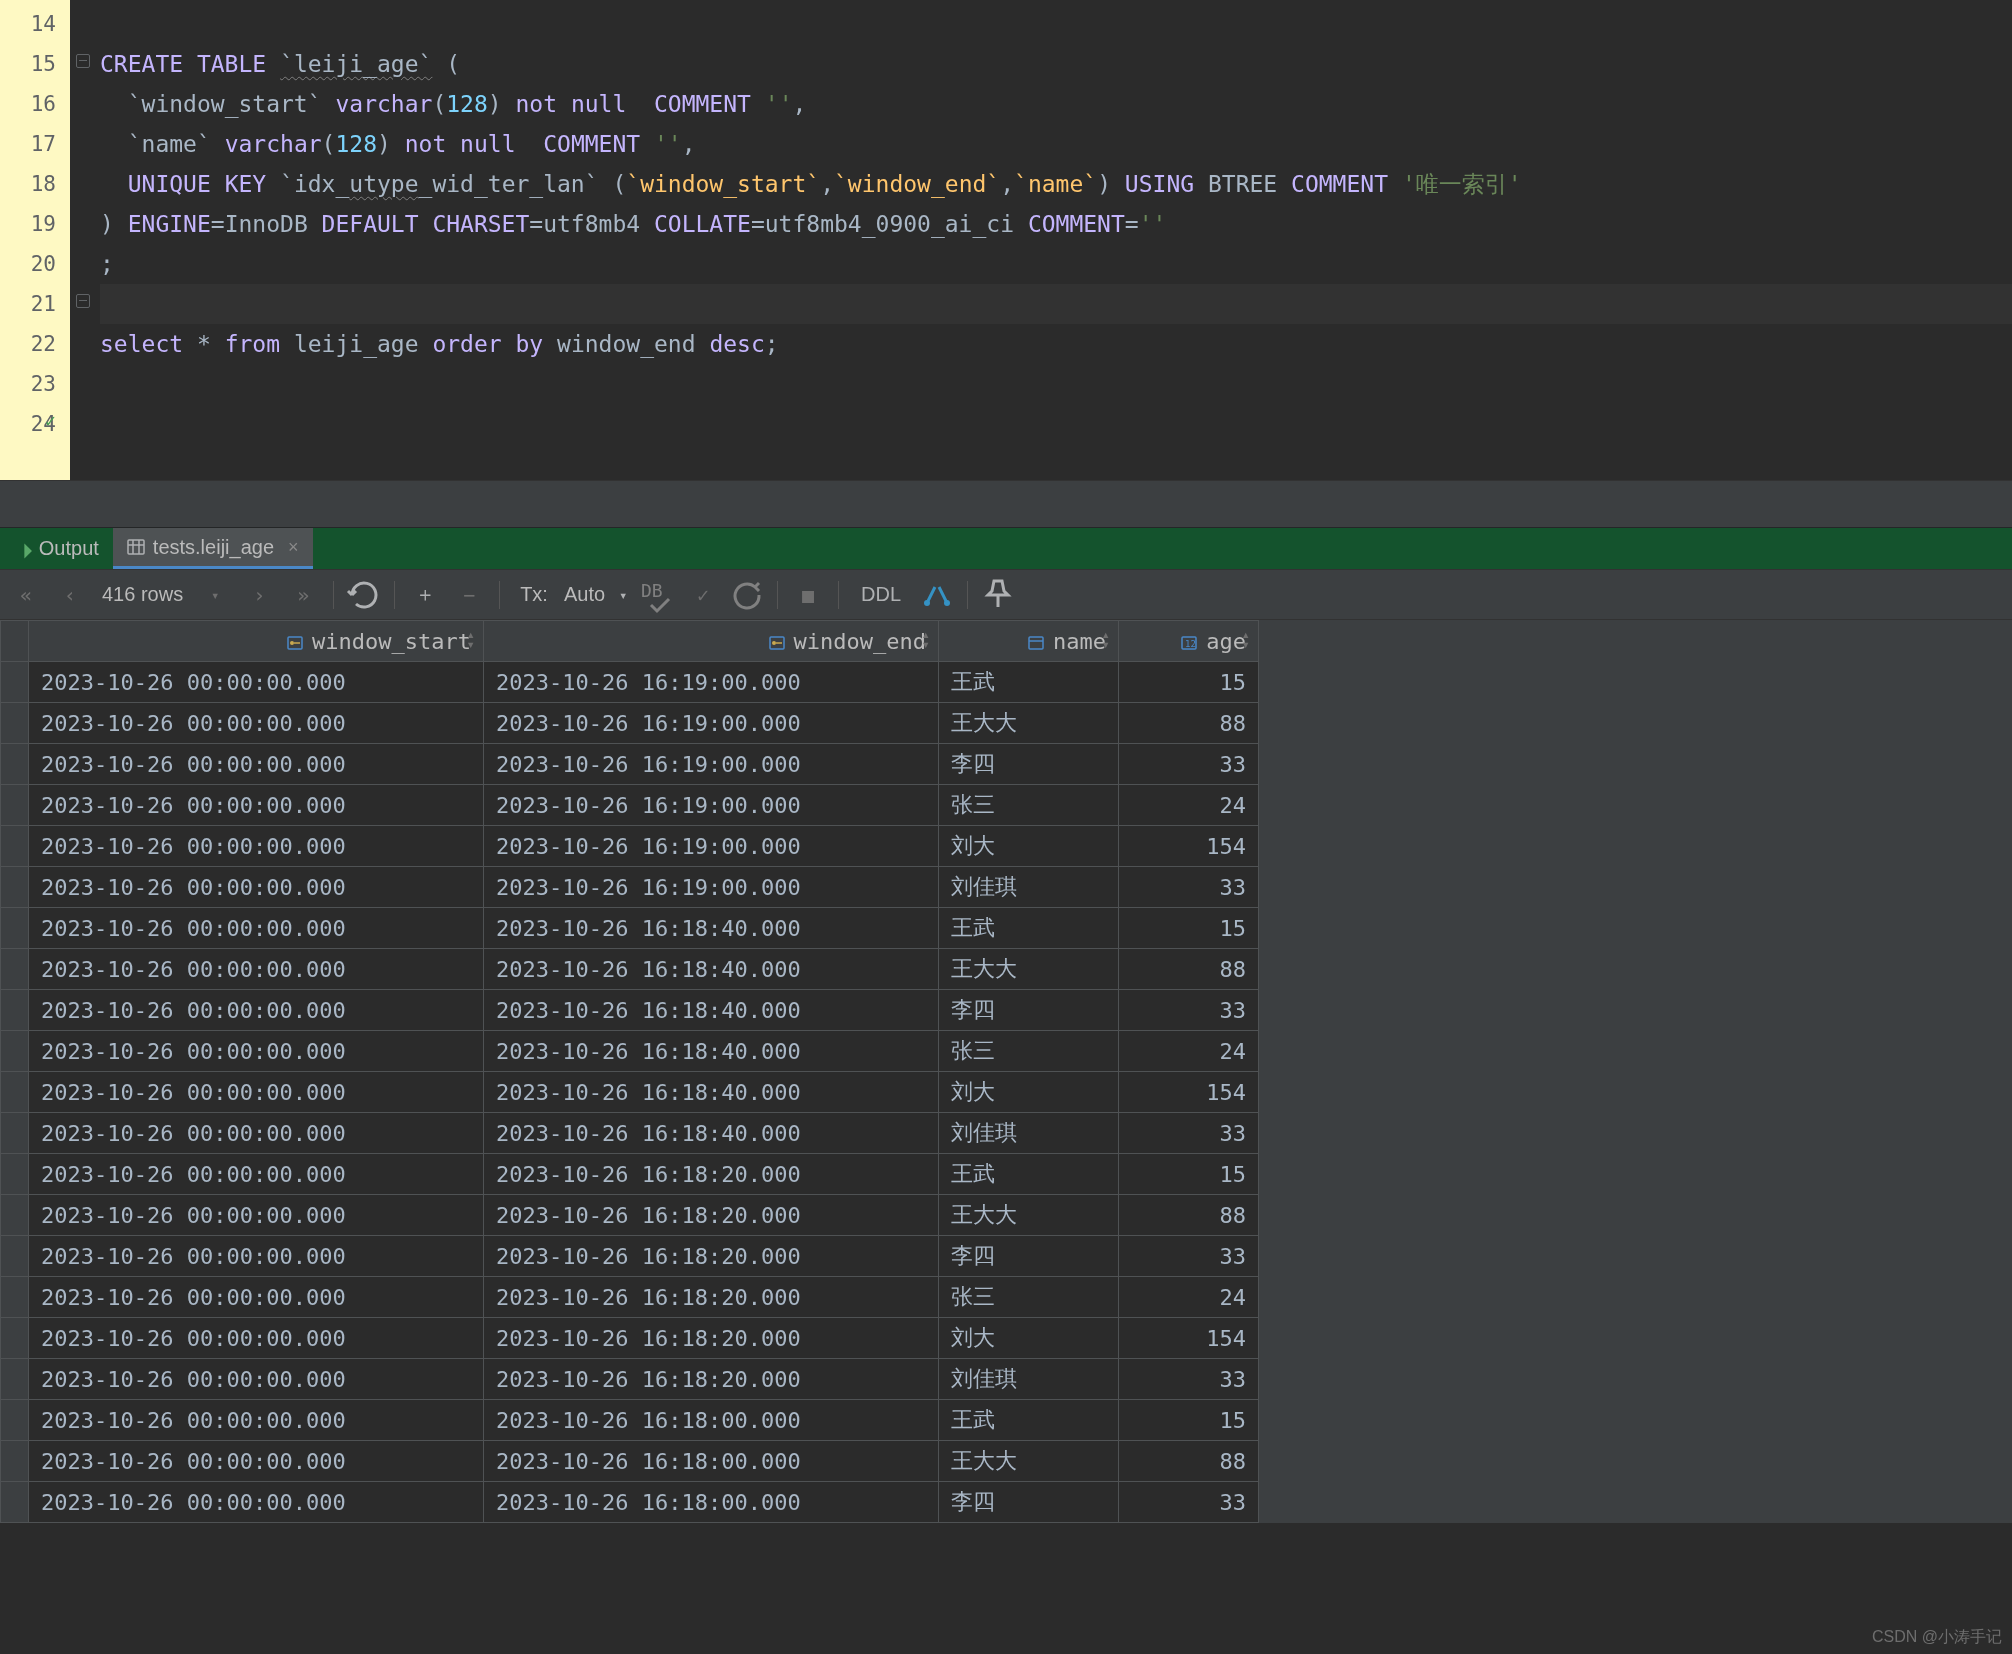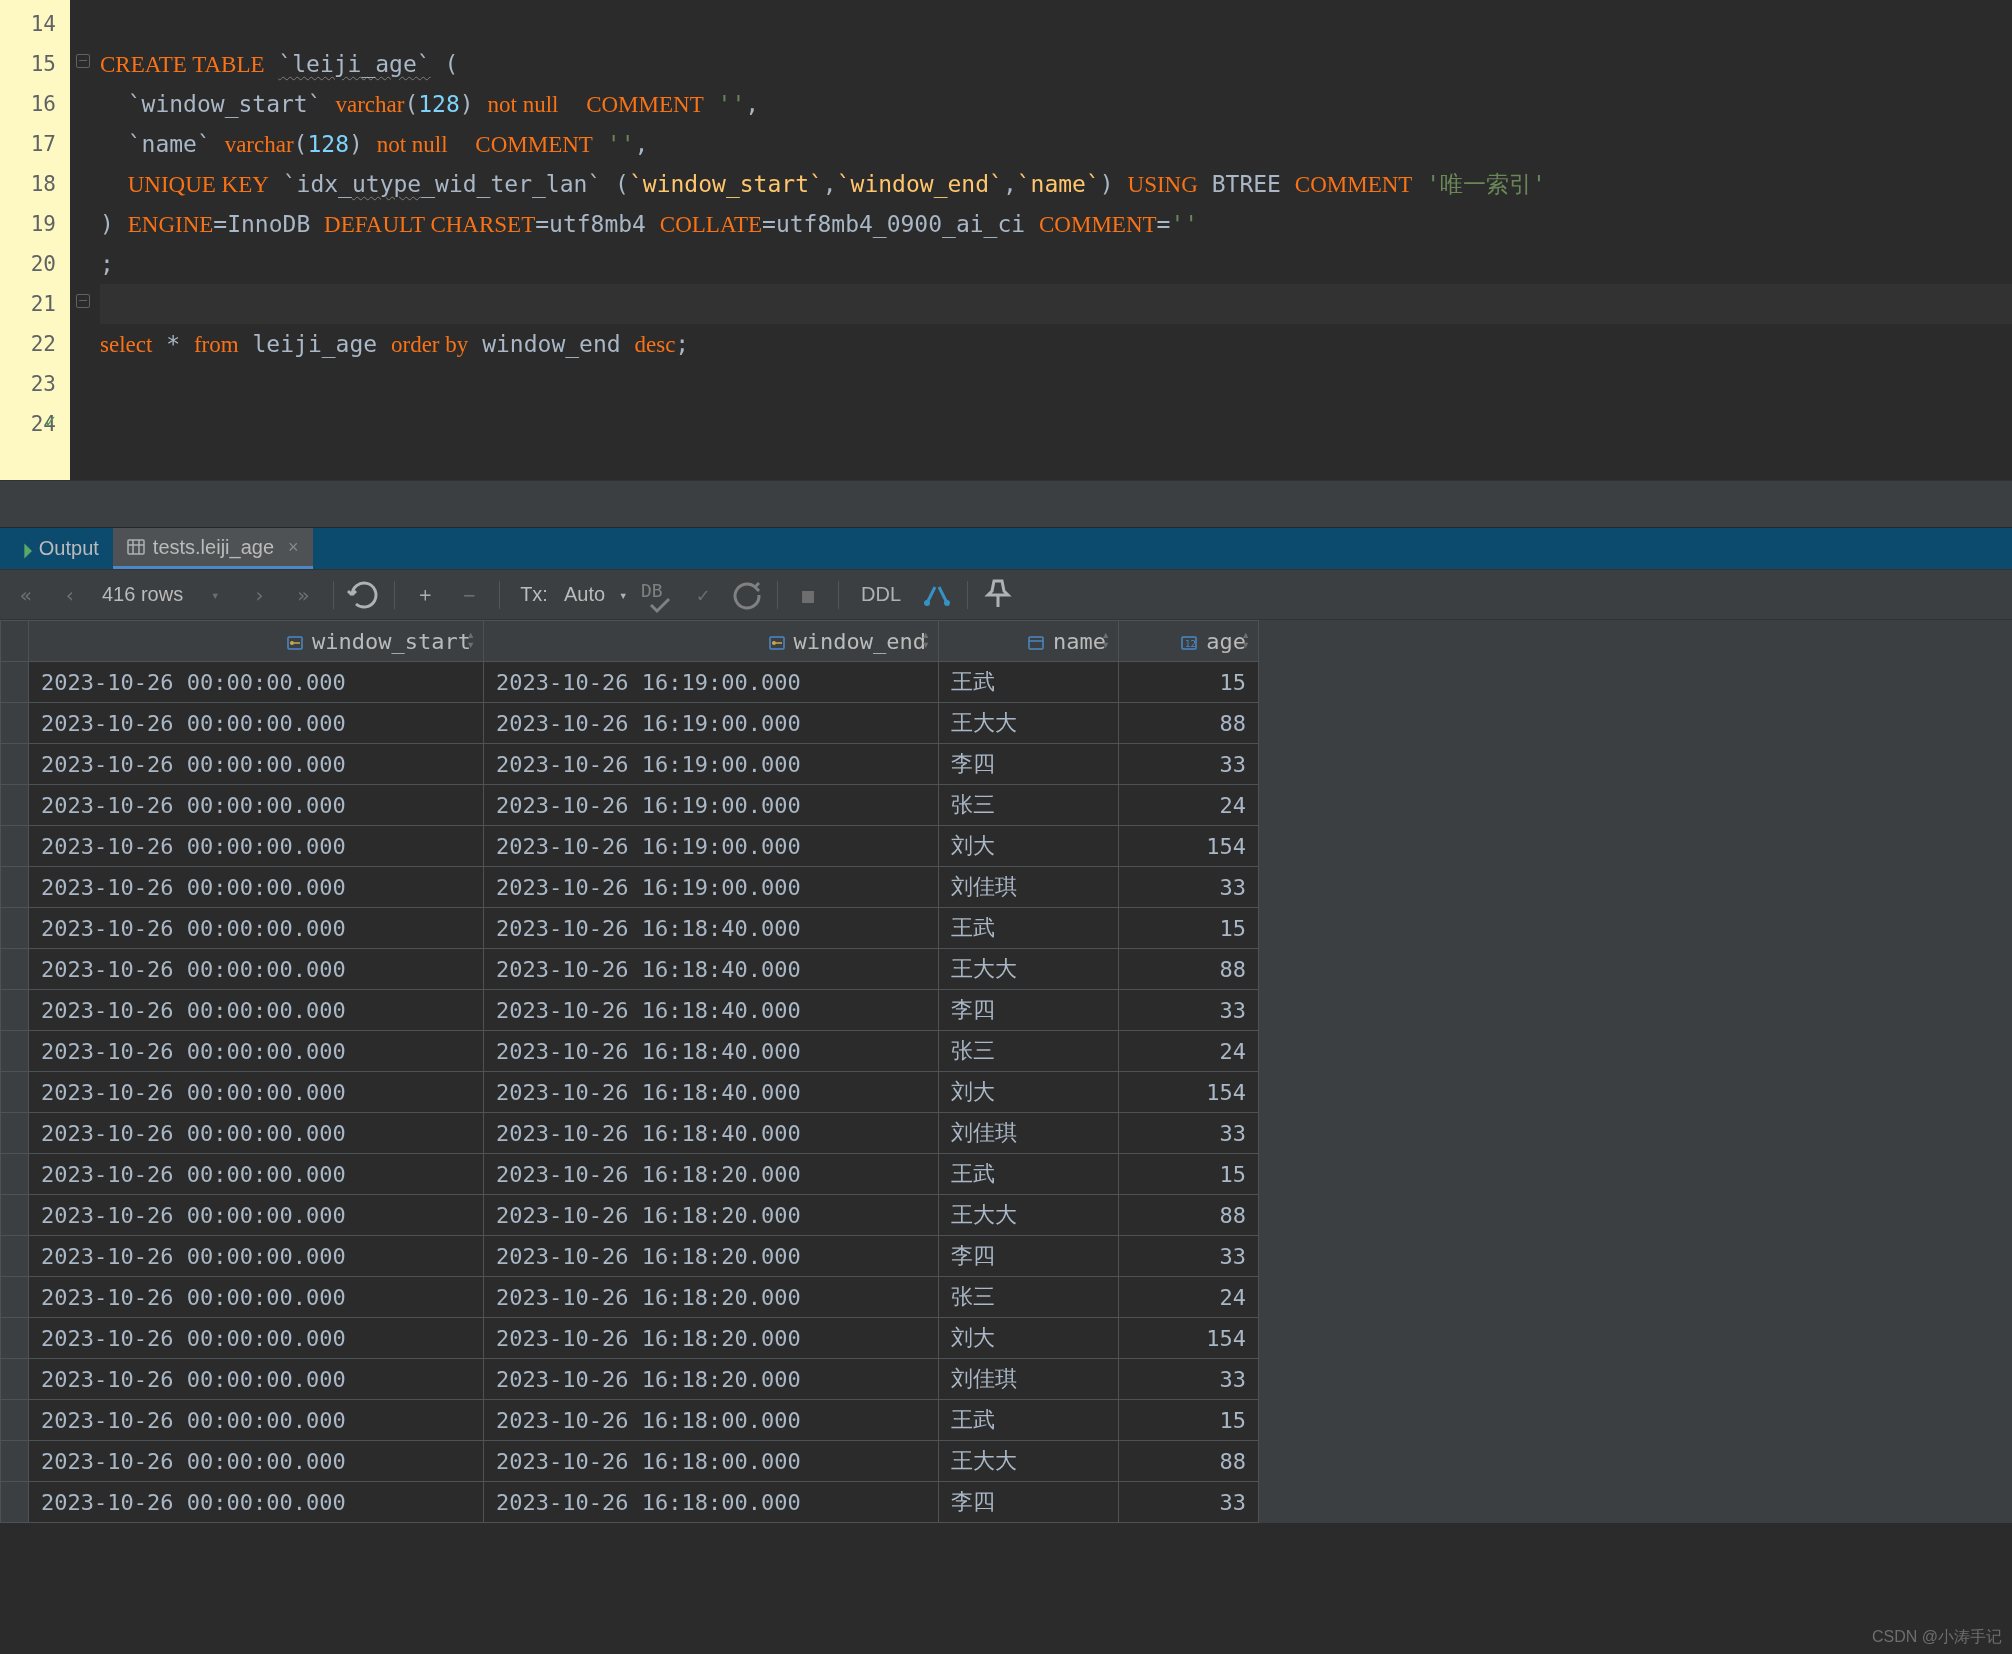--- a/index.html
+++ b/index.html
@@ -34,34 +34,34 @@
   }
   .fold-col .fold-handle {
     position:absolute; left:6px; width:14px; height:14px;
     border:1px solid #606366; border-radius:2px;
   }
   .fold-col .fold-handle::after{
     content:""; position:absolute; left:2px; top:5px; width:8px; height:1px; background:#606366;
   }
   .code { flex:1; padding-top:4px; position:relative; }
   .code .line { height:40px; line-height:40px; white-space:pre; font-size:23px; font-weight:500;}
-  .kw { color:#f97316;font-family:Liberation Serif, serif; }
+  .kw { color:#c4b5fd; }
   .str { color:#6a8759; }
   .num { color:#7dd3fc; }
   .id  { color:#a9b7c6; }
   .ref { color:#ffc66d; }
   .warn { text-decoration: underline wavy #808080 1px; text-underline-offset:4px;}
   
   .line.caret { background:#323232; }
 
   
   .band { height:48px; background:#3c3f41; border-top:1px solid #323232; border-bottom:1px solid #242627;}
 
   
-  .tabs { height:42px; display:flex; align-items:center; background:#0c4a6e; border-bottom:1px solid #323232; padding-left:6px;}
+  .tabs { height:42px; display:flex; align-items:center; background:#14532d; border-bottom:1px solid #323232; padding-left:6px;}
   .tab { display:flex; align-items:center; gap:8px; height:100%; padding:0 14px; color:#bbbbbb; font-size:20px; font-family: -apple-system, "Segoe UI", sans-serif;}
   .tab.active { background:#4e5254; border-bottom:3px solid #4a88c7; }
   .tab .icon-run::before{ content:"◥"; color:#59a869; font-size:14px; transform:rotate(45deg); display:inline-block;}
   .tab .icon-table { width:18px;height:18px; display:inline-flex;}
   .tab .icon-table svg{width:18px;height:18px;}
   .tab .close { color:#8a8a8a; margin-left:6px; font-size:18px;}
 
   
   .toolbar { height:50px; display:flex; align-items:center; gap:4px; background:#3c3f41; border-bottom:1px solid #323232; padding:0 6px;}
   .tb-btn { width:40px; height:40px; display:flex; align-items:center; justify-content:center; color:#afb1b3; font-size:20px; border-radius:3px;}

